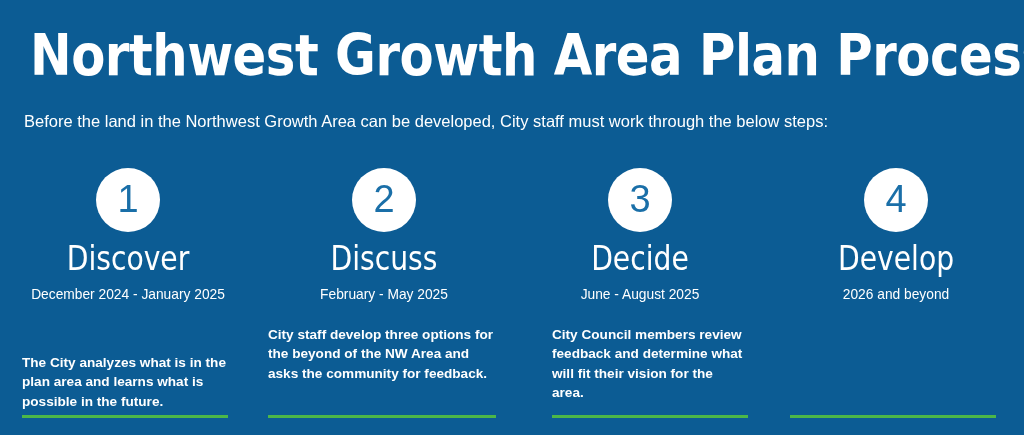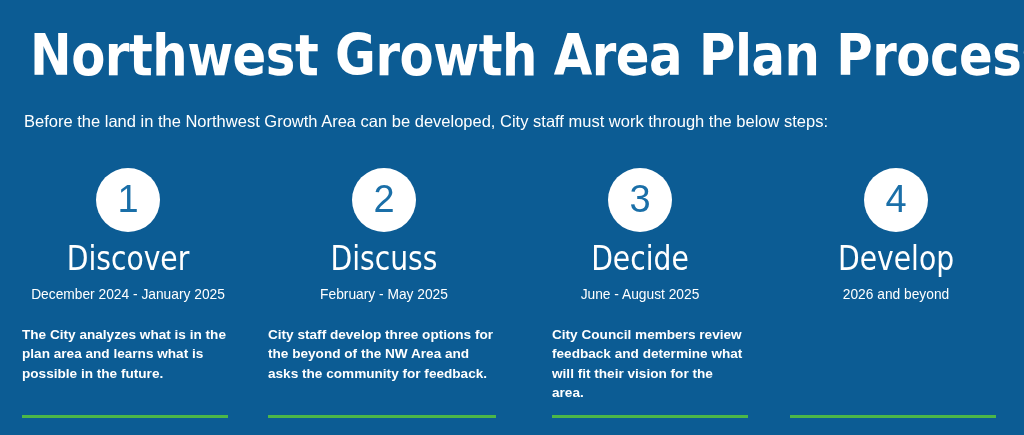--- a/index.html
+++ b/index.html
@@ -139,21 +139,21 @@
     position: absolute;
     bottom: 17px;
     left: 22px;
     right: 26px;
     height: 3px;
     background: #4cb748;
   }
 
   
   .step-1 .step-body,
-  .step-1 .step-rule { left: 22px; right: 28px; }
+  .step-1 .step-rule { left: 22px; right: 28px; margin-top: 28px; }
   .step-2 .step-body,
   .step-2 .step-rule { left: 12px; right: 16px; }
   .step-3 .step-body,
   .step-3 .step-rule { left: 8px; right: 20px; margin-left: 32px; }
   .step-4 .step-body,
   .step-4 .step-rule { left: 22px; right: 28px; }
 </style>
 </head>
 <body>
 

